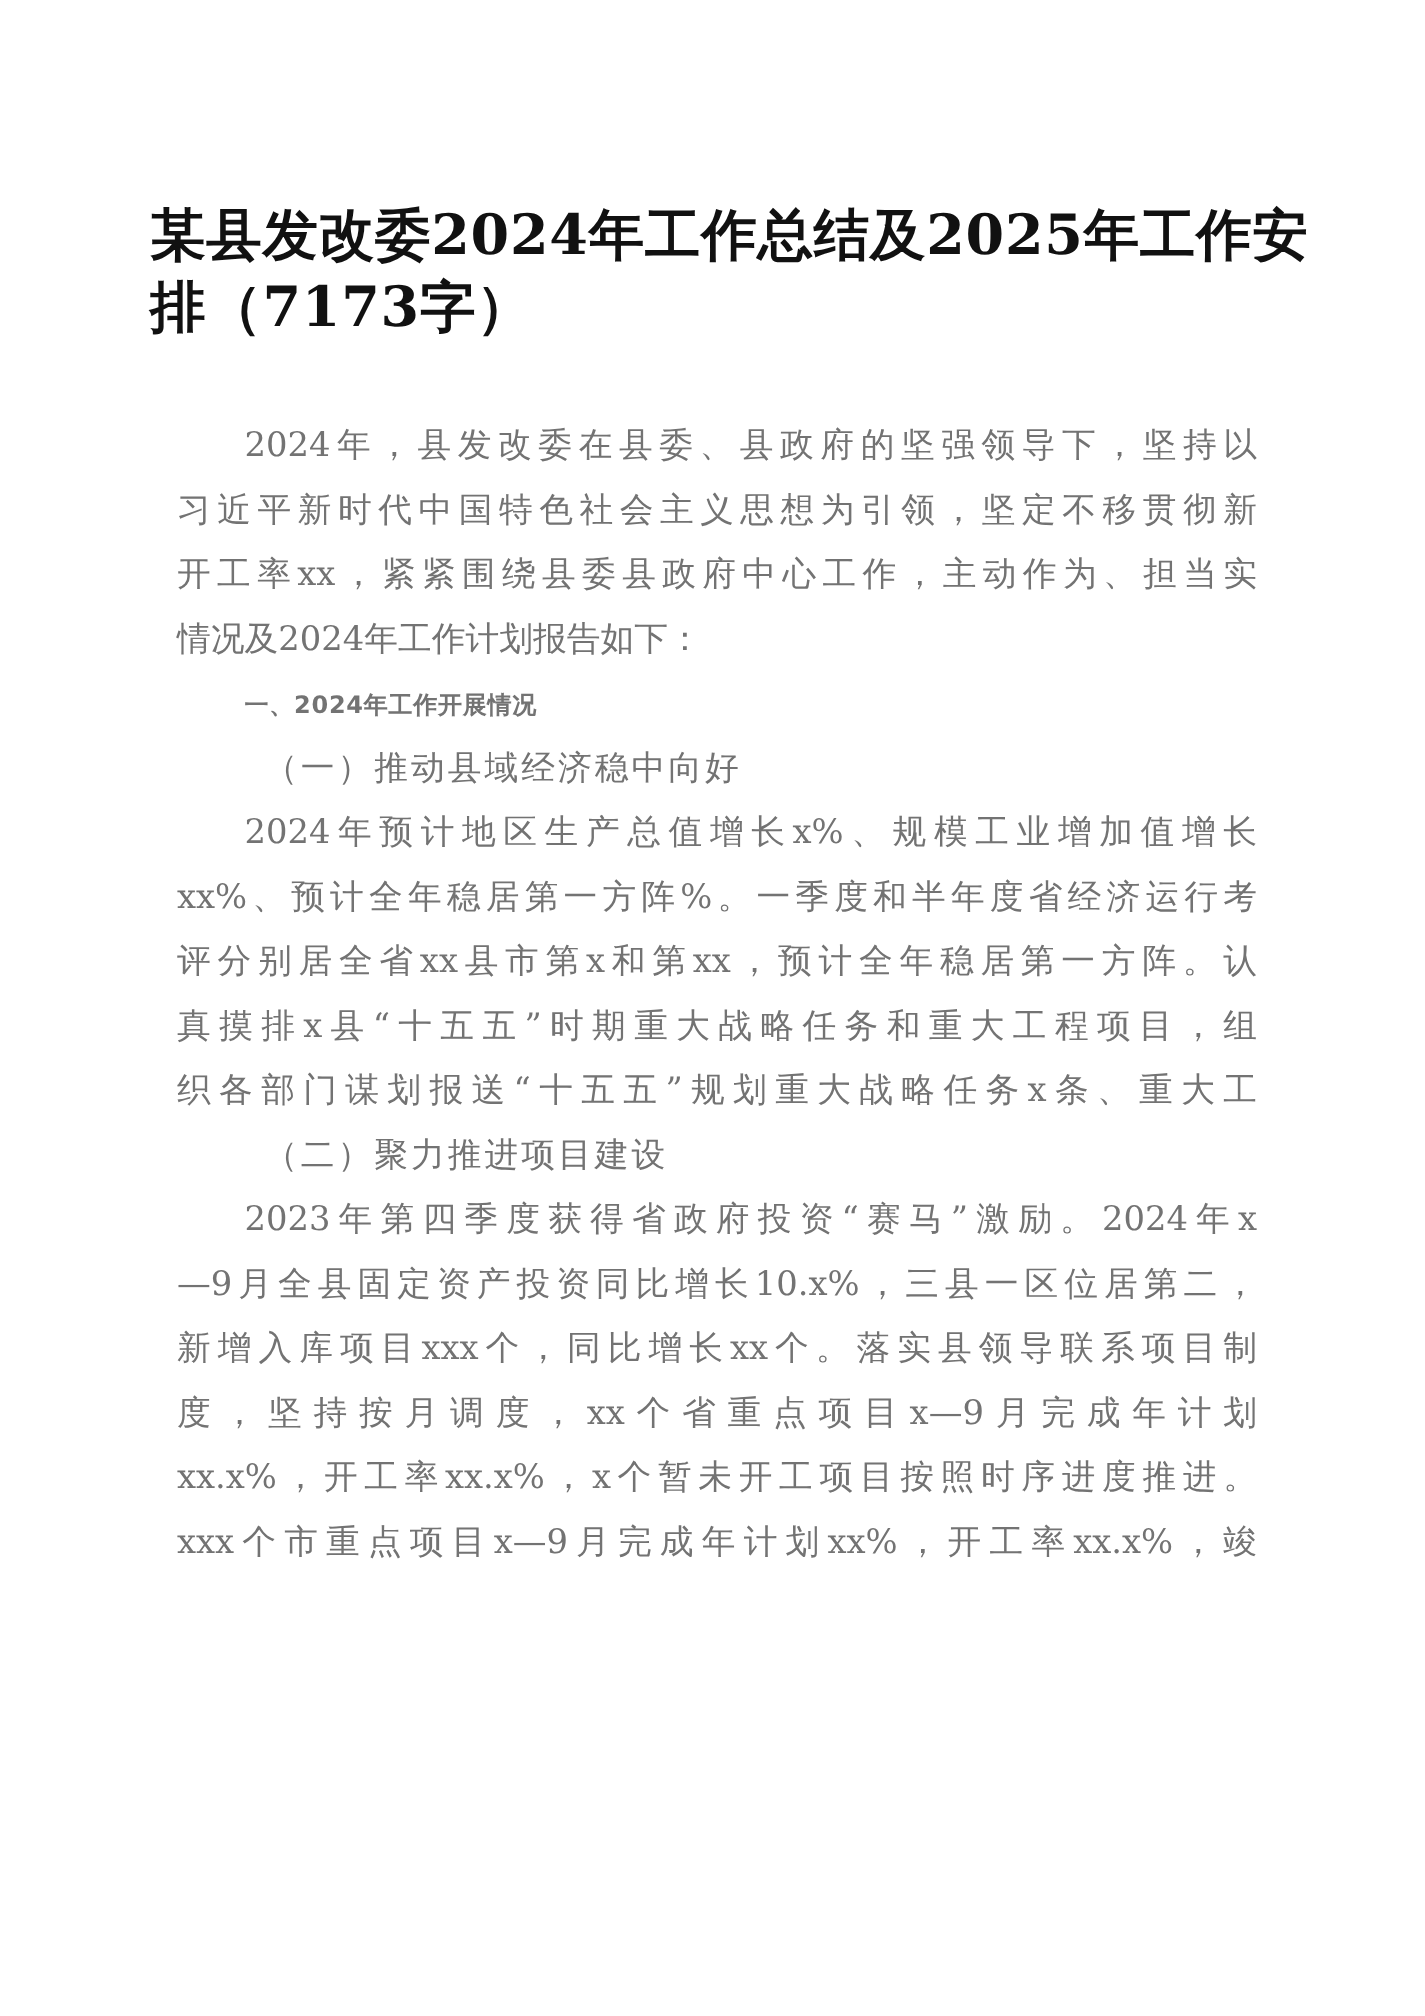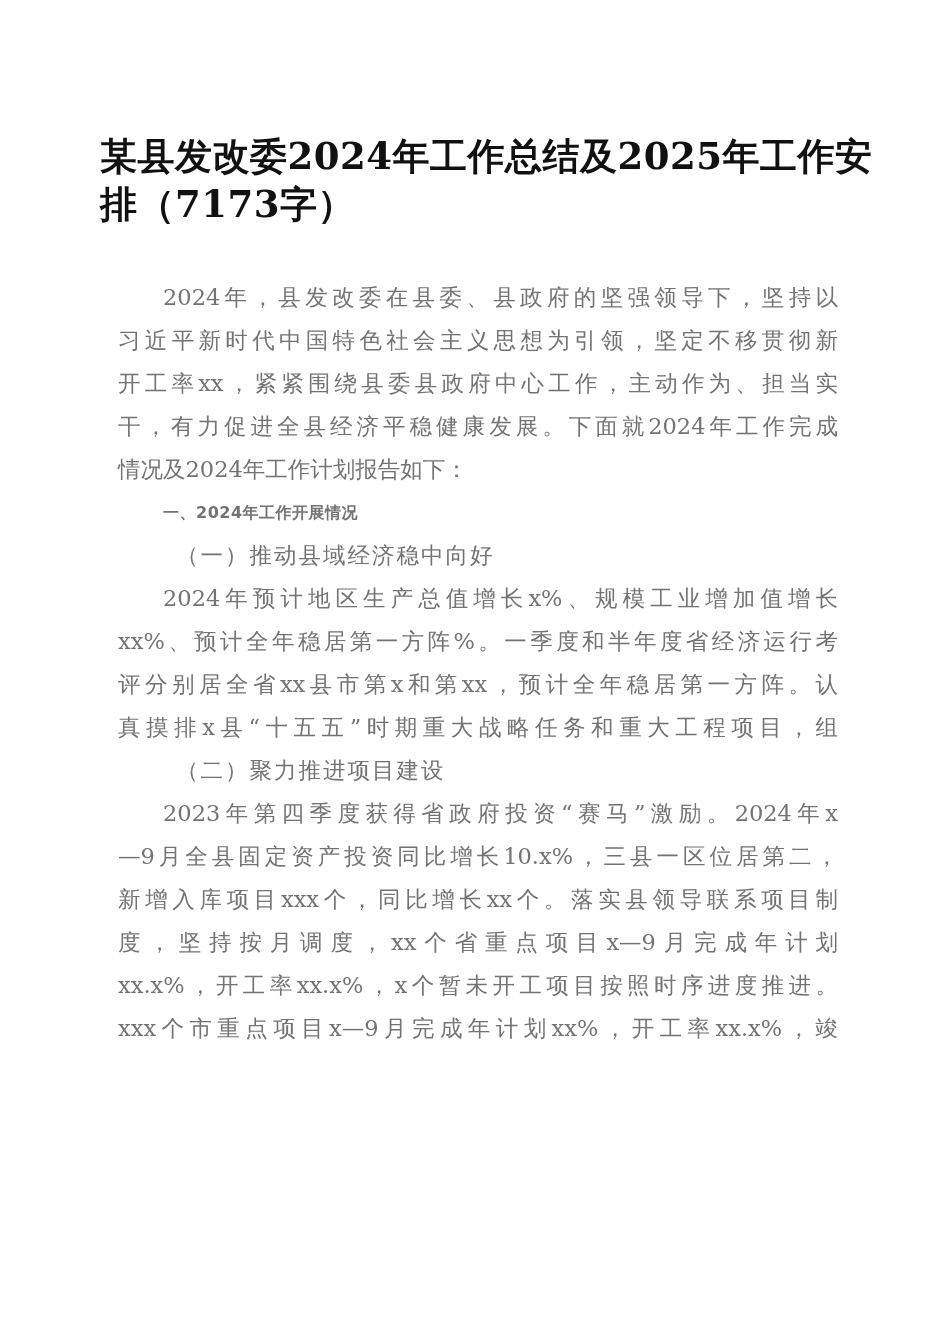--- a/index.html
+++ b/index.html
@@ -86,33 +86,33 @@
     <span class="tline">某县发改委2024年工作总结及2025年工作安</span>
     <span class="tline">排（7173字）</span>
   </div>
 
   <div class="body">
 
     <div>
       <span class="line indent">2024年，县发改委在县委、县政府的坚强领导下，坚持以</span>
       <span class="line">习近平新时代中国特色社会主义思想为引领，坚定不移贯彻新</span>
       <span class="line">开工率xx，紧紧围绕县委县政府中心工作，主动作为、担当实</span>
-      <span class="line">干，有力促进全县经济平稳健康发展。下面就2024年工作完成</span>
       <span class="line last">情况及2024年工作计划报告如下：</span>
     </div>
 
     <span class="line h1">一、2024年工作开展情况</span>
 
     <span class="line h2">（一）推动县域经济稳中向好</span>
 
     <div>
       <span class="line indent">2024年预计地区生产总值增长x%、规模工业增加值增长</span>
       <span class="line">xx%、预计全年稳居第一方阵%。一季度和半年度省经济运行考</span>
       <span class="line">评分别居全省xx县市第x和第xx，预计全年稳居第一方阵。认</span>
       <span class="line">真摸排x县“十五五”时期重大战略任务和重大工程项目，组</span>
+      <span class="line">织各部门谋划报送“十五五”规划重大战略任务x条、重大工</span>
     </div>
 
     <span class="line h2">（二）聚力推进项目建设</span>
 
     <div>
       <span class="line indent">2023年第四季度获得省政府投资“赛马”激励。2024年x</span>
       <span class="line">—9月全县固定资产投资同比增长10.x%，三县一区位居第二，</span>
       <span class="line">新增入库项目xxx个，同比增长xx个。落实县领导联系项目制</span>
       <span class="line">度，坚持按月调度，xx个省重点项目x—9月完成年计划</span>
       <span class="line">xx.x%，开工率xx.x%，x个暂未开工项目按照时序进度推进。</span>

